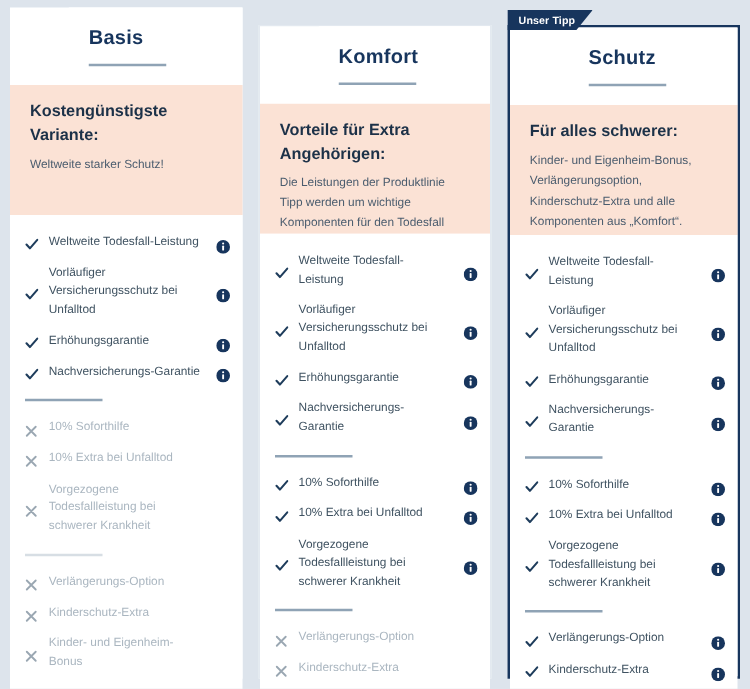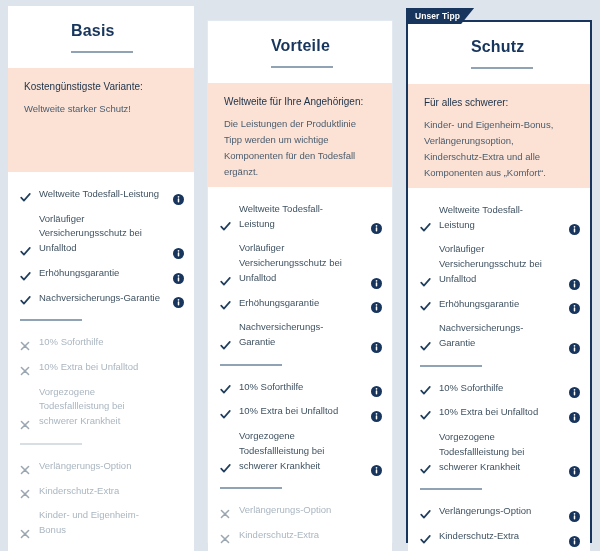--- a/index.html
+++ b/index.html
@@ -72,42 +72,42 @@
   }
 
   
   .intro{
     background:#fbe2d5;
     padding:12px 16px 14px 16px;
     min-height:104px;
     box-sizing:border-box;
   }
   .intro-lead{
-    font-size:10px;
-    font-weight:normal;
+    font-size:13px;
+    font-weight:bold;
     color:#1c3148;
     margin:0 0 6px 0;
     line-height:1.45;
   }
   .intro-body{
     font-size:9.5px;
     color:#4a5c6e;
     line-height:1.72;
     margin:0;
   }
 
   
   .features{
     padding:10px 10px 10px 12px;
     flex:1;
     background:#ffffff;
   }
   .feat{
     display:flex;
-    align-items:flex-end;
+    align-items:center;
     padding:5px 0 5px 0;
     gap:8px;
   }
   .mark{
     flex:0 0 11px;
     width:11px;height:13px;
     margin-top:1px;
     display:block;
   }
   .feat-label{
@@ -255,25 +255,25 @@
           <span class="info hidden"><svg viewBox="0 0 16 16" width="11" height="11">
               <circle cx="8" cy="8" r="8" fill="#17355d"></circle>
               <circle cx="8" cy="4.1" r="1.25" fill="#ffffff"></circle>
               <rect x="6.9" y="6.3" width="2.2" height="6" rx="1.05" fill="#ffffff"></rect>
             </svg></span>
         </div>
       </div>
     </div>
     <div class="card komfort">
       <div class="card-head">
-        <div class="card-title">Vorteile</div>
+        <div class="card-title">Komfort</div>
         <div class="title-rule"></div>
       </div>
       <div class="intro">
-        <p class="intro-lead">Weltweite für Ihre Angehörigen:</p>
+        <p class="intro-lead">Vorteile für Extra Angehörigen:</p>
         <p class="intro-body">Die Leistungen der Produktlinie Tipp werden um wichtige Komponenten für den Todesfall ergänzt.</p>
       </div>
       <div class="features">
         <div class="feat on">
           <span class="mark"><svg viewBox="0 0 14 14" width="11" height="11">
               <path d="M1.5 7.2 L5 11 L12.5 2.4" fill="none" stroke="#1f3d5c" stroke-width="2.1" stroke-linecap="round" stroke-linejoin="round"></path>
             </svg></span>
           <span class="feat-label">Weltweite Todesfall-Leistung</span>
           <span class="info"><svg viewBox="0 0 16 16" width="11" height="11">
               <circle cx="8" cy="8" r="8" fill="#17355d"></circle>

